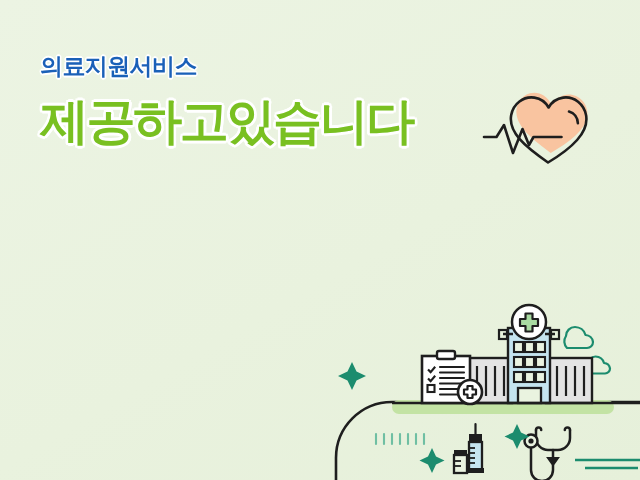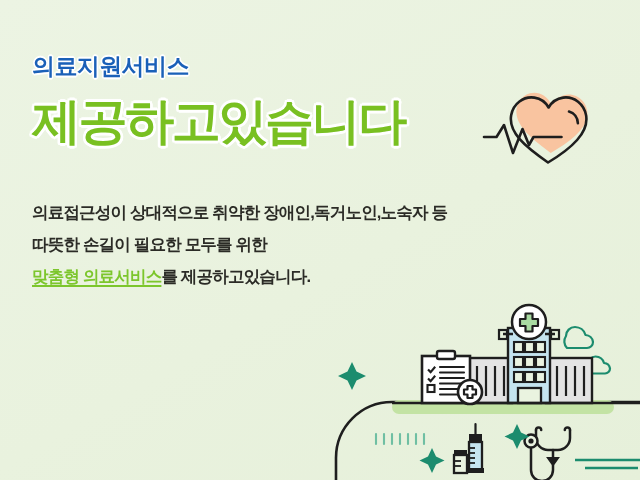--- a/index.html
+++ b/index.html
@@ -17,21 +17,21 @@
     width: 640px;
     height: 480px;
     overflow: hidden;
     background: #eaf3e0;
     background: linear-gradient(150deg, #ecf4e3 0%, #e9f2de 55%, #e6f0da 100%);
   }
 
   
   .text-block {
     position: absolute;
-    left: 32px;
+    left: 40px;
     top: 52px;
     width: 470px;
   }
 
   .eyebrow {
     font-size: 23px;
     font-weight: 700;
     letter-spacing: -0.6px;
     color: #1a60b8;
     line-height: 1.25;
@@ -97,25 +97,20 @@
 <body>
 
 <div id="banner">
 
   <div class="text-block">
 
     <p class="eyebrow">의료지원서비스</p>
 
     <h1 class="headline">제공하고있습니다</h1>
 
-    <div class="desc">
-      <span class="line">의료접근성이 상대적으로 취약한 장애인,독거노인,노숙자 등</span>
-      <span class="line">따뜻한 손길이 필요한 모두를 위한</span>
-      <span class="line"><a class="hl-link" href="#">맞춤형 의료서비스</a><span>를 제공하고있습니다.</span></span>
-    </div>
   </div>
 
   <svg class="heart-icon" viewBox="0 0 132 92">
 
     <path d="M73.5 22.5c-4.5-9.2-13.4-13.5-21.6-11.2-9.4 2.6-15.1 12.1-13.2 22.2 1.3 7 6 13.4 11.6 19.1 6.6 6.7 14.6 12.6 22.4 18.3 8.6-5.1 17.4-10.6 24.6-17.2 6.1-5.6 11.1-12.3 12-19.6 1.2-10.1-5.2-19.2-14.7-21.2-8.3-1.8-16.9 2.9-21.1 9.6z" transform="translate(-4,-2)" fill="#F9C4A0"></path>
 
     <path d="M66 78.5C55.5 71.2 45 63.6 37.7 55.2 31.1 47.6 27.6 39.6 29.2 31 31.3 19.6 41.4 12 52.4 13.6c6 .9 11.2 4.6 14.2 9.9 3.1-5.4 8.5-9.1 14.6-9.9 11-1.4 21 6.4 22.9 17.8 1.5 8.8-2.2 16.9-9 24.6-7.4 8.4-17.9 15.8-29.1 22.5z" fill="none" stroke="#1E1E1E" stroke-width="2.6" stroke-linecap="round" stroke-linejoin="round"></path>
 
     <path d="M87 27.5c5.2 1.4 8.8 6.1 8.9 11.8" fill="none" stroke="#1E1E1E" stroke-width="2.6" stroke-linecap="round"></path>
 

